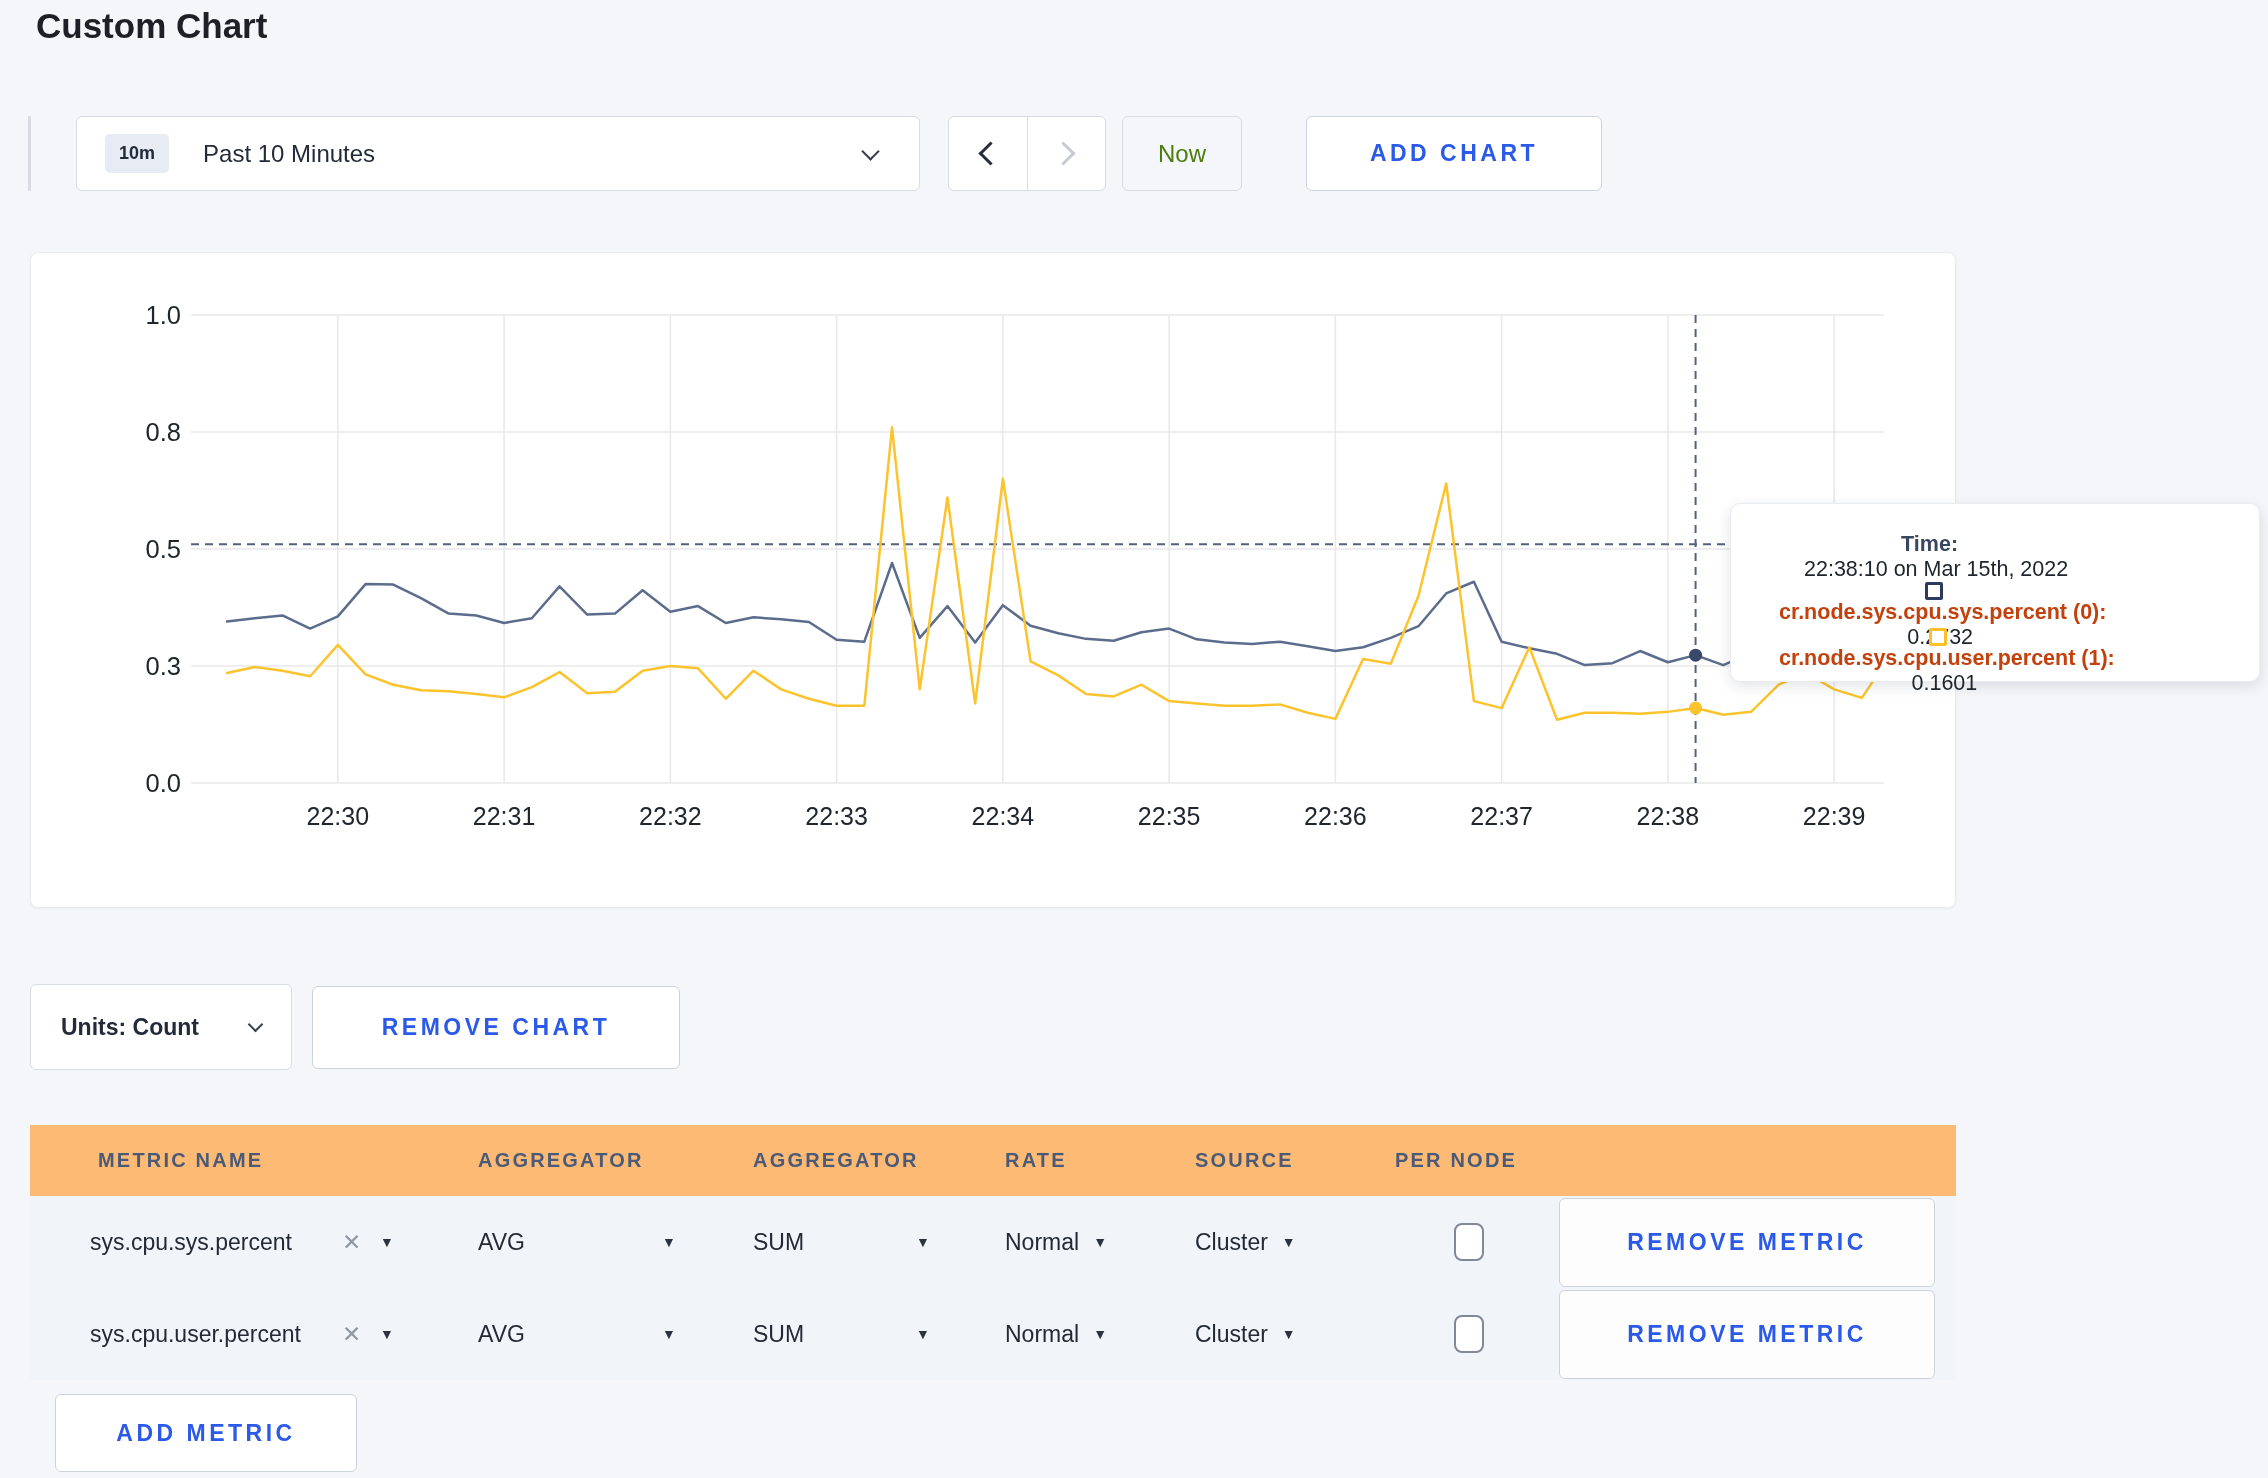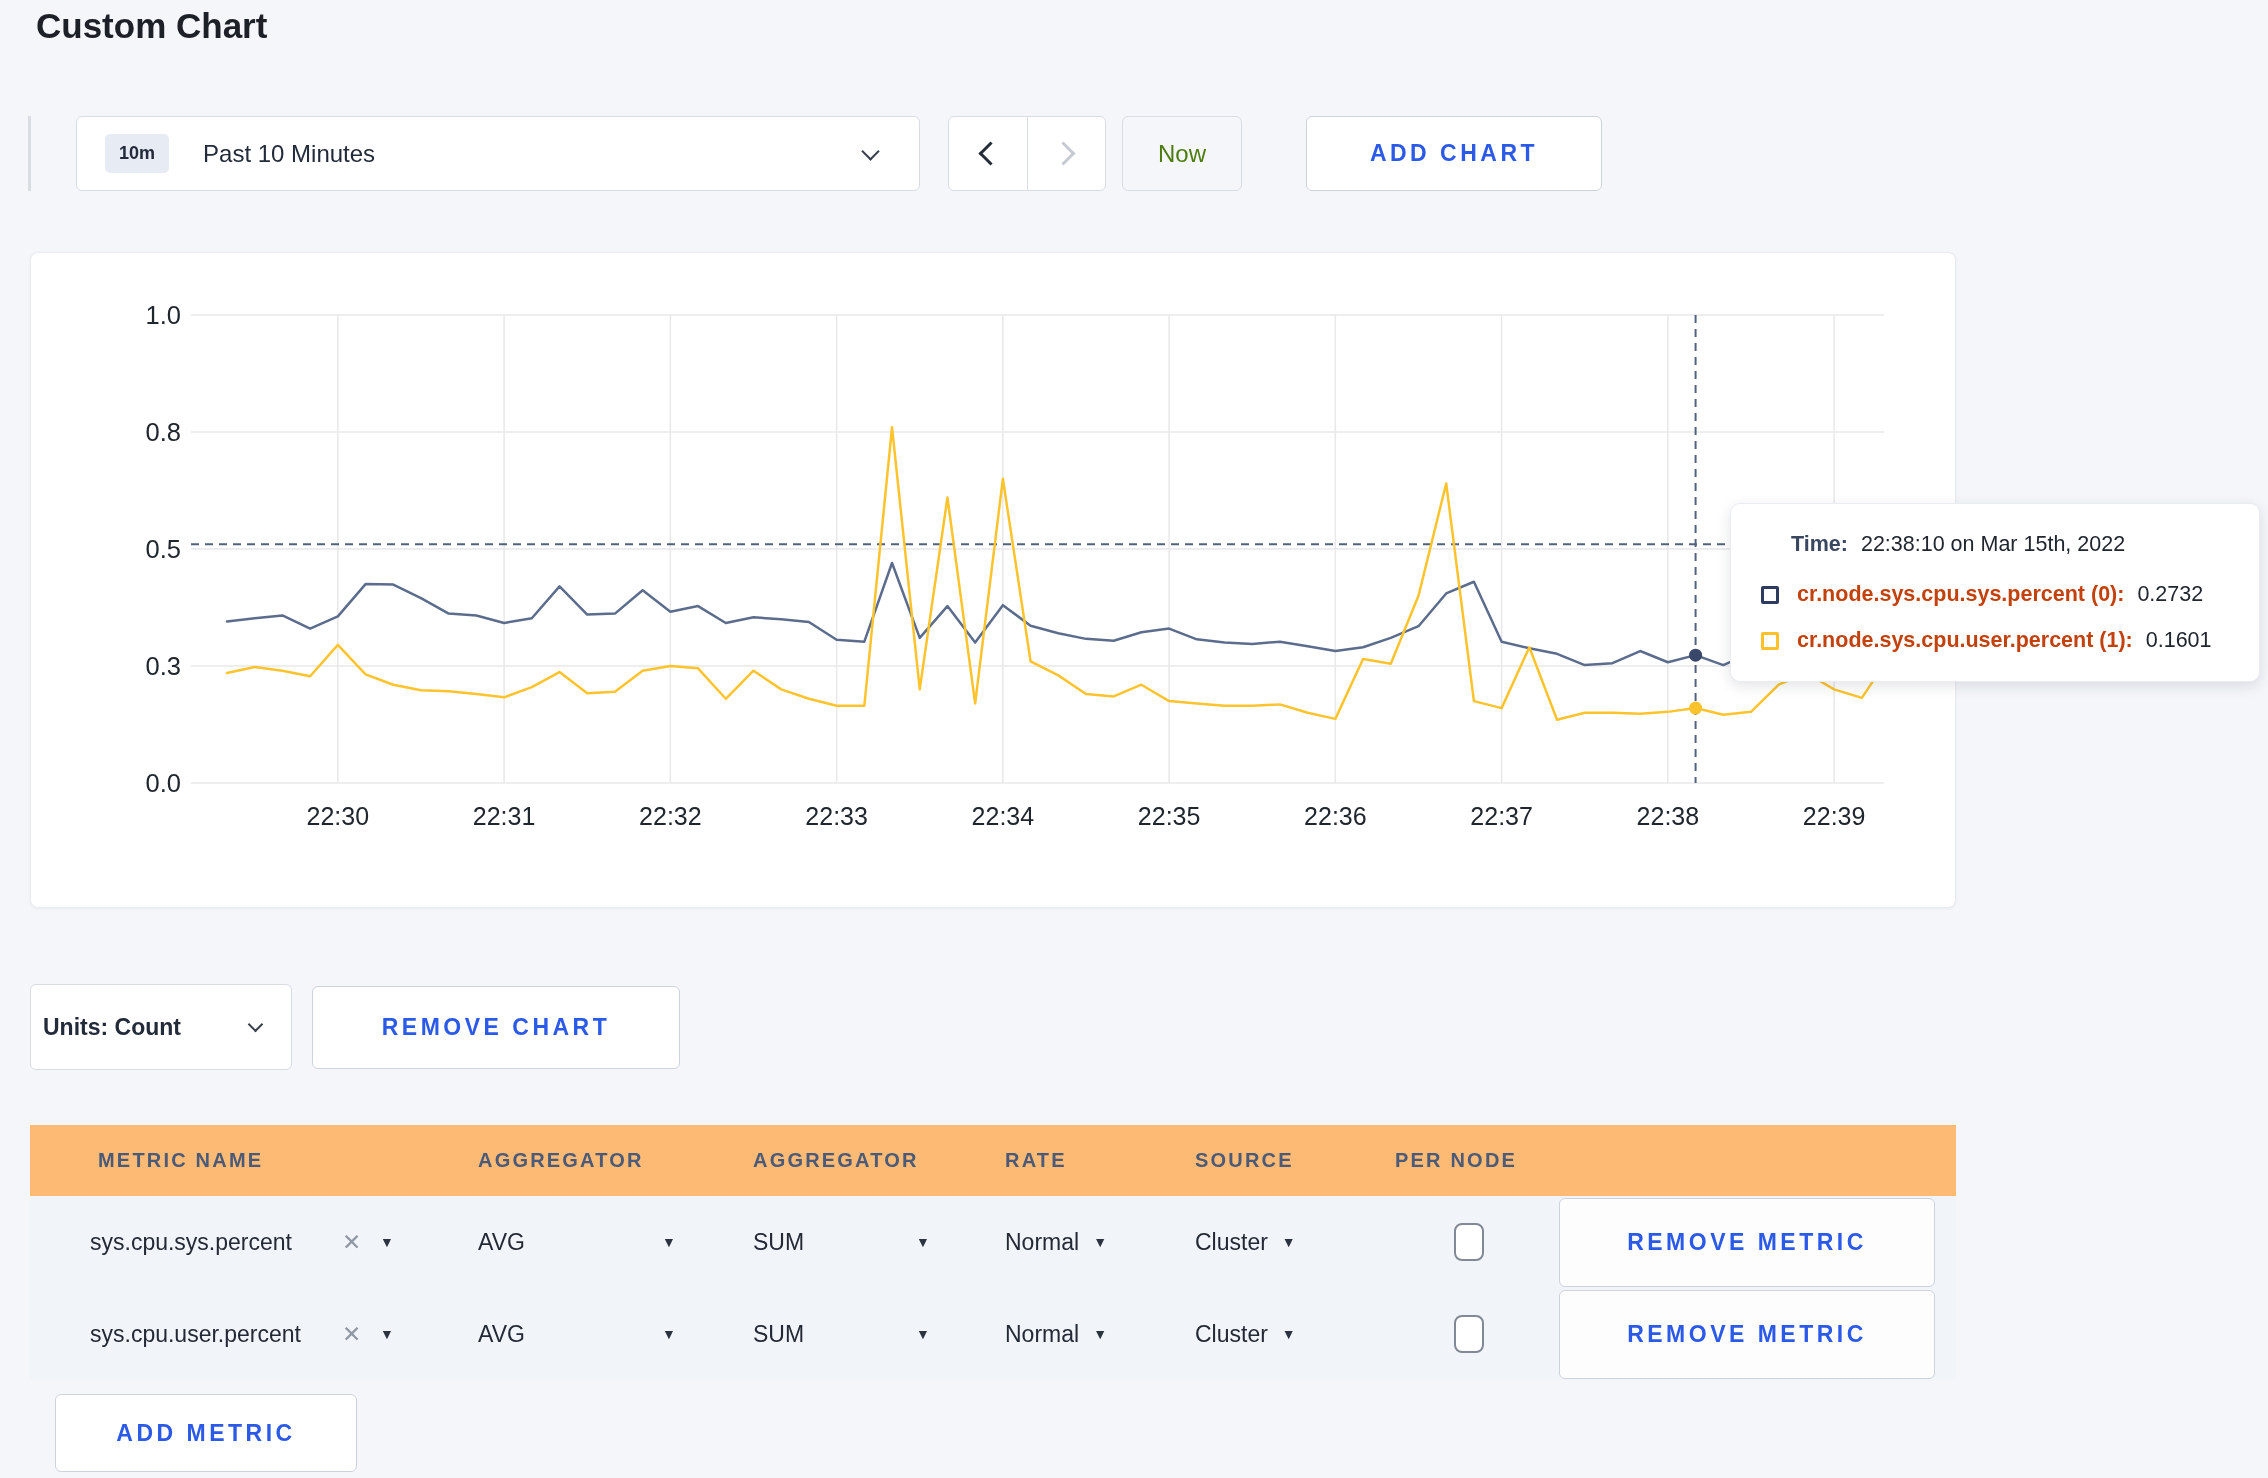--- a/index.html
+++ b/index.html
@@ -32,30 +32,30 @@
   #add-chart-button { left:1306px; top:116px; width:296px; height:75px; }
 
   
   #chart-card { left:30px; top:252px; width:1926px; height:656px; background:#fff; border:1.5px solid #e8ebf0;
                 border-radius:8px; box-shadow:0 1px 3px rgba(40,50,70,0.05); }
   #chart-svg { position:absolute; left:0; top:0; }
 
   
   #chart-tooltip { left:1730px; top:503px; width:530px; height:179px; background:#fff; border:1px solid #e9ecf0;
                    border-radius:10px; box-shadow:0 4px 14px rgba(25,35,55,0.12); z-index:5; font-size:21.5px; }
-  .tt-row { position:absolute; left:30px; display:flex; align-items:center; white-space:nowrap; }
+  .tt-row { position:absolute; left:30px; display:flex; align-items:center; white-space:nowrap;flex-direction:column; }
   #tooltip-time-row { top:28px; left:60px; }
   .tt-label { font-weight:bold; color:#3a4760; }
   .tt-value { margin-left:13px; color:#20262e; }
   .tt-swatch { width:18px; height:18px; border:3.2px solid; border-radius:2px; background:#fff; flex:0 0 auto; }
   .tt-series-label { margin-left:18px; font-weight:bold; color:#c2410c; }
 
   
   #units-select { left:30px; top:984px; width:262px; height:86px; display:flex; align-items:center; cursor:pointer; }
-  #units-label { margin-left:12px; font-size:23px; font-weight:bold; color:#232b3a; }
+  #units-label { margin-left:30px; font-size:23px; font-weight:bold; color:#232b3a; }
   #units-caret { position:absolute; right:30px; top:34px; width:11px; height:11px; }
   #remove-chart-button { left:312px; top:986px; width:368px; height:83px; }
 
   
   #metrics-header { left:30px; top:1125px; width:1926px; height:71px; background:#fdba74; }
   .hdr-cell { position:absolute; top:0; height:71px; display:flex; align-items:center;
               font-size:20px; font-weight:700; letter-spacing:2.2px; color:#4a5a78; }
   #metrics-rows { left:30px; top:1196px; width:1926px; height:184px; background:#f1f4f8; }
   .metric-row { position:absolute; left:0; width:1926px; height:92px; }
   .cell { position:absolute; top:0; height:92px; display:flex; align-items:center; font-size:23px; color:#232a35; white-space:nowrap; }

